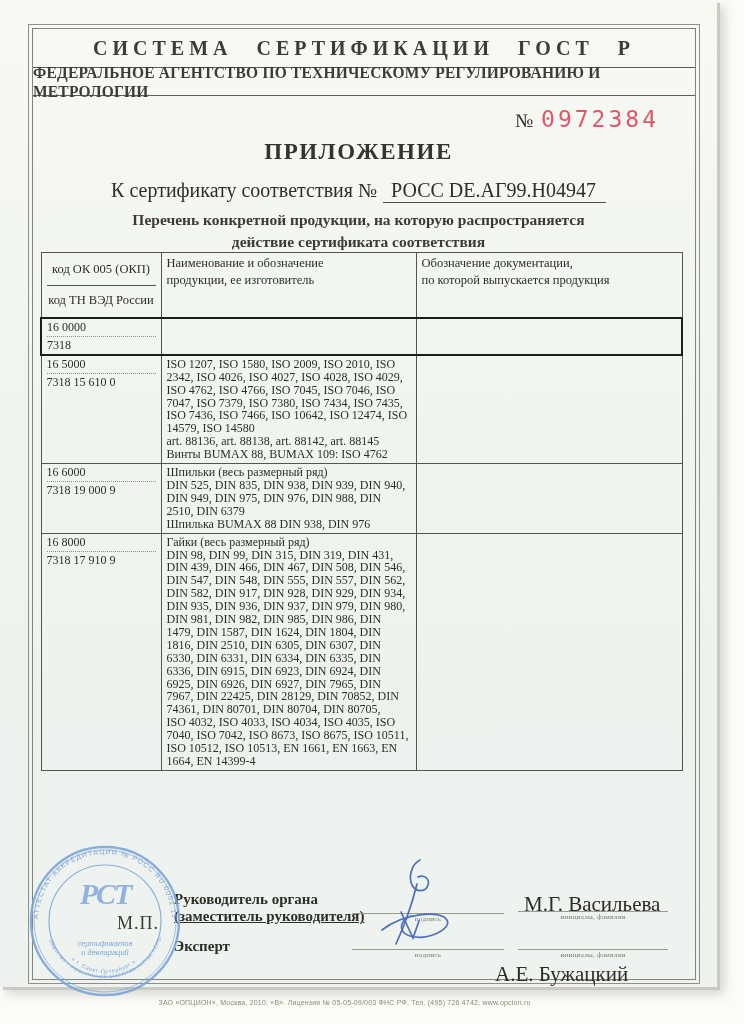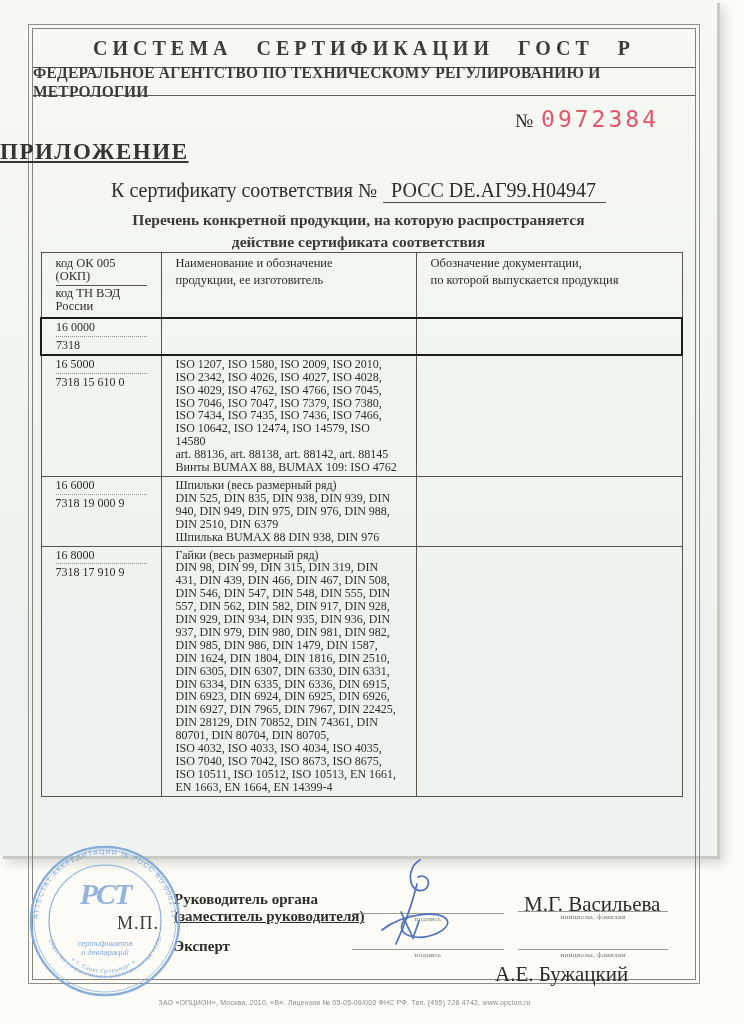--- a/index.html
+++ b/index.html
@@ -3,21 +3,21 @@
 <meta charset="utf-8">
 <style>
   html,body{margin:0;padding:0;}
   body{
     width:744px;height:1024px;position:relative;overflow:hidden;
     background:#fcfbf6;
     font-family:"Liberation Serif", serif;
     color:#33332e;
   }
   .paper{
-    position:absolute;left:0;top:0;width:717px;height:856px;
+    position:absolute;left:0;top:0;width:717px;height:987px;
     background:linear-gradient(180deg,#f7f9f3 0%,#f1f5ef 40%,#edf2ee 75%,#eef3ef 100%);
     box-shadow:3px 3px 0 #c8cbc2, 7px 7px 10px rgba(110,115,100,.28);
   }
   
   .frame{
     position:absolute;left:28px;top:24px;width:670px;height:958px;
     border:1px solid #8f9089;
   }
   .frame-inner{
     position:absolute;left:3px;top:3px;right:3px;bottom:3px;
@@ -40,42 +40,42 @@
   }
   .formnum{
     position:absolute;right:58px;top:106px;font-size:19px;color:#2c2c27;
     display:flex;align-items:baseline;gap:8px;
   }
   .formnum .digits{
     font-family:"DejaVu Sans Mono", monospace;
     font-size:23px;letter-spacing:3px;color:#e2566a;font-weight:500;
   }
   .doc-title{
-    position:absolute;left:0;right:0;top:139px;text-align:left;
-    font-size:23px;font-weight:bold;letter-spacing:1.5px;color:#343430;text-decoration:underline;
+    position:absolute;left:0;right:0;top:139px;text-align:center;
+    font-size:23px;font-weight:bold;letter-spacing:1.5px;color:#343430;
   }
   .cert-line{
     position:absolute;left:0;right:0;top:179px;text-align:center;
     font-size:20px;color:#2e2e29;
   }
   .cert-line .num{
     border-bottom:1px solid #4c4c45;padding:0 10px 1px 8px;margin-left:6px;
   }
   .desc{
     position:absolute;left:0;right:0;top:209px;text-align:center;
     font-weight:bold;font-size:15.5px;line-height:1.4;color:#3a3c34;white-space:pre-line;
   }
   
   table.products{
     position:absolute;left:40px;top:252px;width:641px;
     border-collapse:collapse;table-layout:fixed;
     font-size:12px;line-height:12.9px;color:#2d2d27;
   }
   table.products td, table.products th{
-    border:1px solid #55554d;vertical-align:top;padding:2px 14px;
+    border:1px solid #55554d;vertical-align:top;padding:2px 5px;
     font-weight:normal;text-align:left;
   }
   col.c1{width:120px;}col.c2{width:255px;}col.c3{width:266px;}
   th.c1h{padding:0;height:60px;}
   .c1h-wrap{display:flex;flex-direction:column;height:100%;}
   .c1h-wrap .half{flex:1;display:flex;align-items:center;justify-content:center;font-size:12.5px;}
   .c1h-wrap .half.top{border-bottom:1px solid #55554d;}
   th.center-h{
     text-align:center;vertical-align:middle;font-size:12.5px;white-space:pre-line;line-height:1.35;
   }

